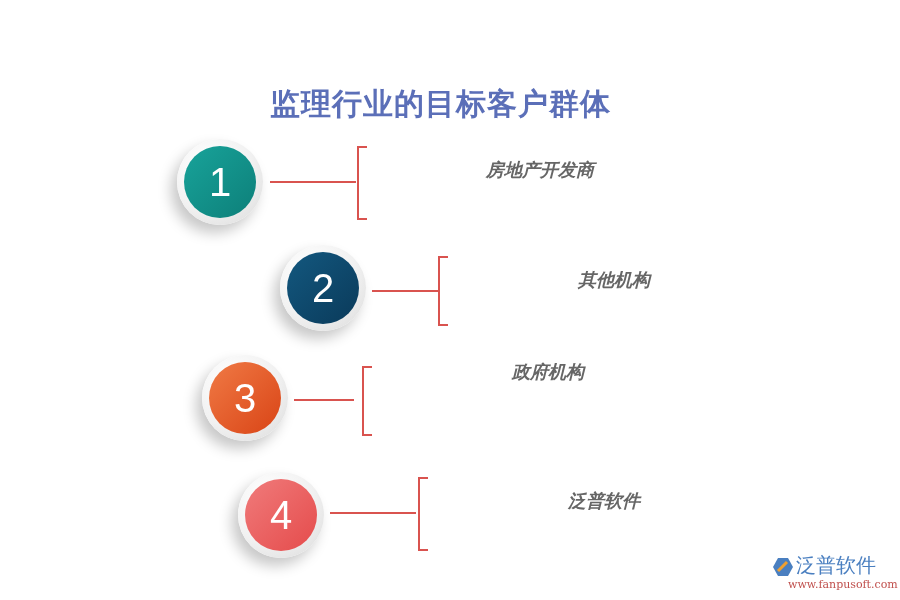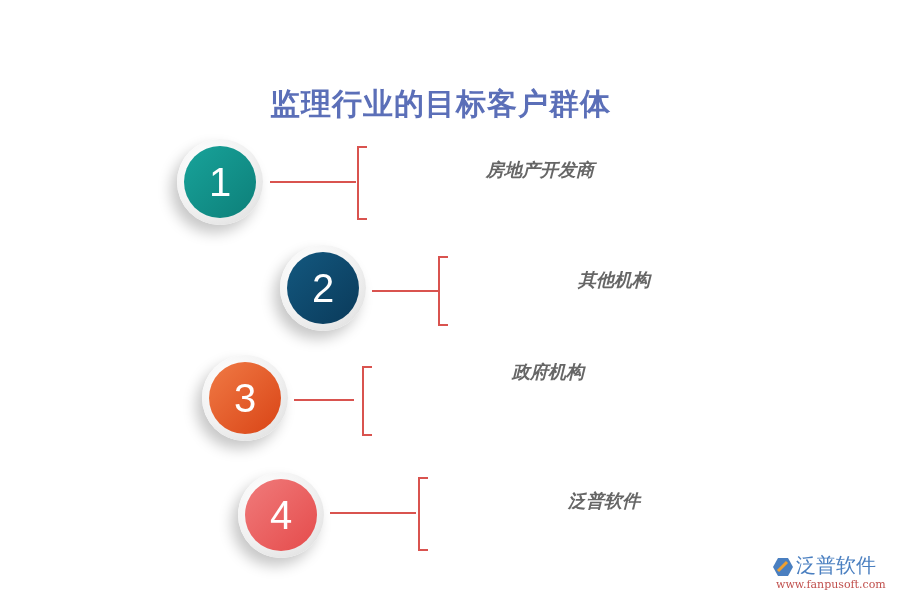--- a/index.html
+++ b/index.html
@@ -12,21 +12,21 @@
           box-shadow: -6px 8px 14px rgba(0,0,0,0.22); }
   .disc { position: absolute; left: 7px; top: 7px; width: 72px; height: 72px; border-radius: 50%;
           display: flex; align-items: center; justify-content: center;
           color: #ffffff; font-size: 40px; font-family: "Liberation Sans", sans-serif; }
   .line { position: absolute; height: 2px; background: #d9534f; }
   .bracket { position: absolute; width: 8px; border: 2px solid #d9534f; border-right: none; }
   .label { position: absolute; font-size: 18px; font-weight: bold; color: #666666; white-space: nowrap; font-style: italic; }
   .logo { position: absolute; left: 768px; top: 552px; width: 128px; height: 46px; }
   .logo-icon { position: absolute; left: 4px; top: 4px; width: 22px; height: 22px; }
   .logo-name { position: absolute; left: 28px; top: 0px; font-size: 20px; color: #4a7fc0; white-space: nowrap; }
-  .logo-url { position: absolute; left: 8px; top: 26px; font-size: 11px; color: #c0504d;
+  .logo-url { position: absolute; left: 20px; top: 26px; font-size: 11px; color: #c0504d;
               font-family: "DejaVu Serif", serif; white-space: nowrap; }
 </style>
 </head>
 <body>
 
 <div class="title">监理行业的目标客户群体</div>
 
 <div class="ring" style="left:177px;top:139px;">
   <div class="disc" style="background:linear-gradient(135deg,#18a39a,#0d7f79);">1</div>
 </div>

